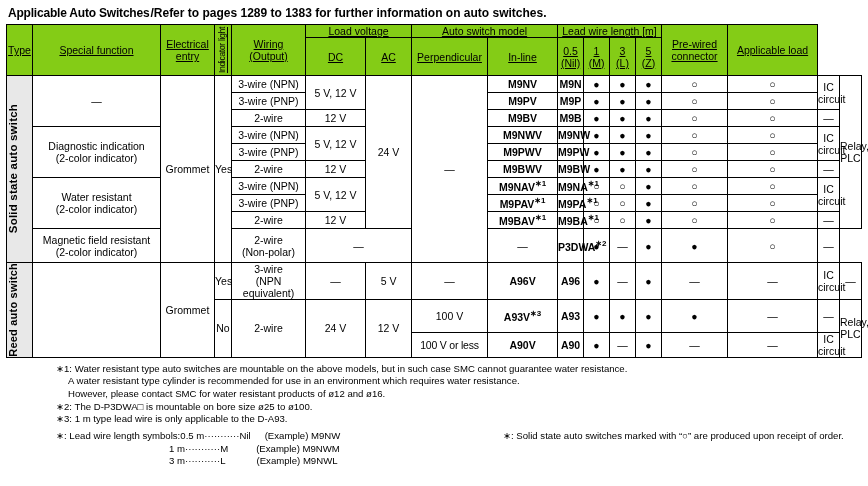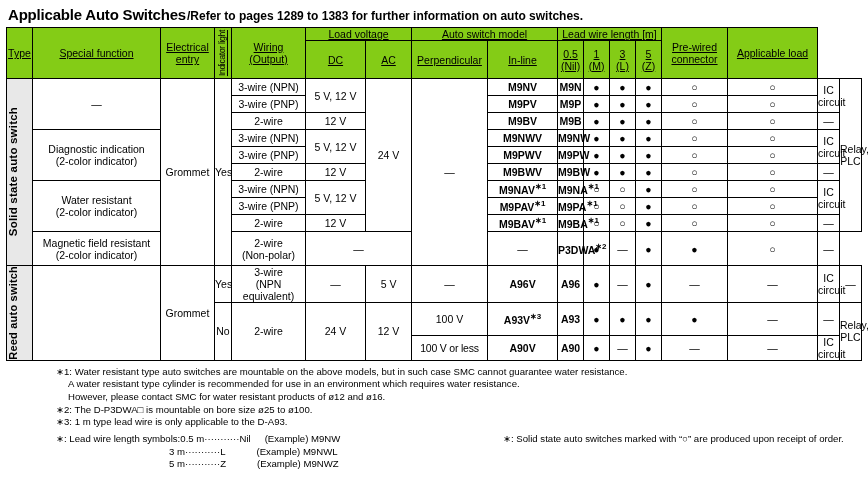--- a/index.html
+++ b/index.html
@@ -14,21 +14,21 @@
     overflow: hidden;
   }
   .page { width: 868px; height: 486px; position: relative; padding: 4px 6px 0 6px; }
 
   .title-row {
     display: flex;
     align-items: baseline;
     margin: 2px 0 4px 2px;
   }
   .title-main {
-    font-size: 15px;
+    font-size: 12px;
     font-weight: bold;
     letter-spacing: -0.2px;
   }
   .title-sub {
     font-size: 12px;
     font-weight: bold;
     margin-left: 1px;
   }
 
   table.spec {
@@ -406,19 +406,19 @@
     <div>∗1: Water resistant type auto switches are mountable on the above models, but in such case SMC cannot guarantee water resistance.</div>
     <div class="fn-indent">A water resistant type cylinder is recommended for use in an environment which requires water resistance.</div>
     <div class="fn-indent">However, please contact SMC for water resistant products of ø12 and ø16.</div>
     <div>∗2: The D-P3DWA□ is mountable on bore size ø25 to ø100.</div>
     <div>∗3: 1 m type lead wire is only applicable to the D-A93.</div>
   </div>
 
   <div class="two-col" style="margin-top:4px">
     <div class="left fn" style="margin-top:0">
       <div><span>∗: Lead wire length symbols:</span><span>0.5 m</span><span>···········</span><span>Nil</span><span style="display:inline-block;width:14px"></span><span>(Example) M9NW</span></div>
+      <div style="padding-left:113px"><span>1 m</span><span>···········</span><span>M</span><span style="display:inline-block;width:28px"></span><span>(Example) M9NWM</span></div>
       <div style="padding-left:113px"><span>3 m</span><span>···········</span><span>L</span><span style="display:inline-block;width:31px"></span><span>(Example) M9NWL</span></div>
-      <div style="padding-left:113px"><span>5 m</span><span>···········</span><span>Z</span><span style="display:inline-block;width:31px"></span><span>(Example) M9NWZ</span></div>
     </div>
     <div class="right fn" style="margin-top:0">∗: Solid state auto switches marked with “○” are produced upon receipt of order.</div>
   </div>
 
 </div>
 
 </body></html>

